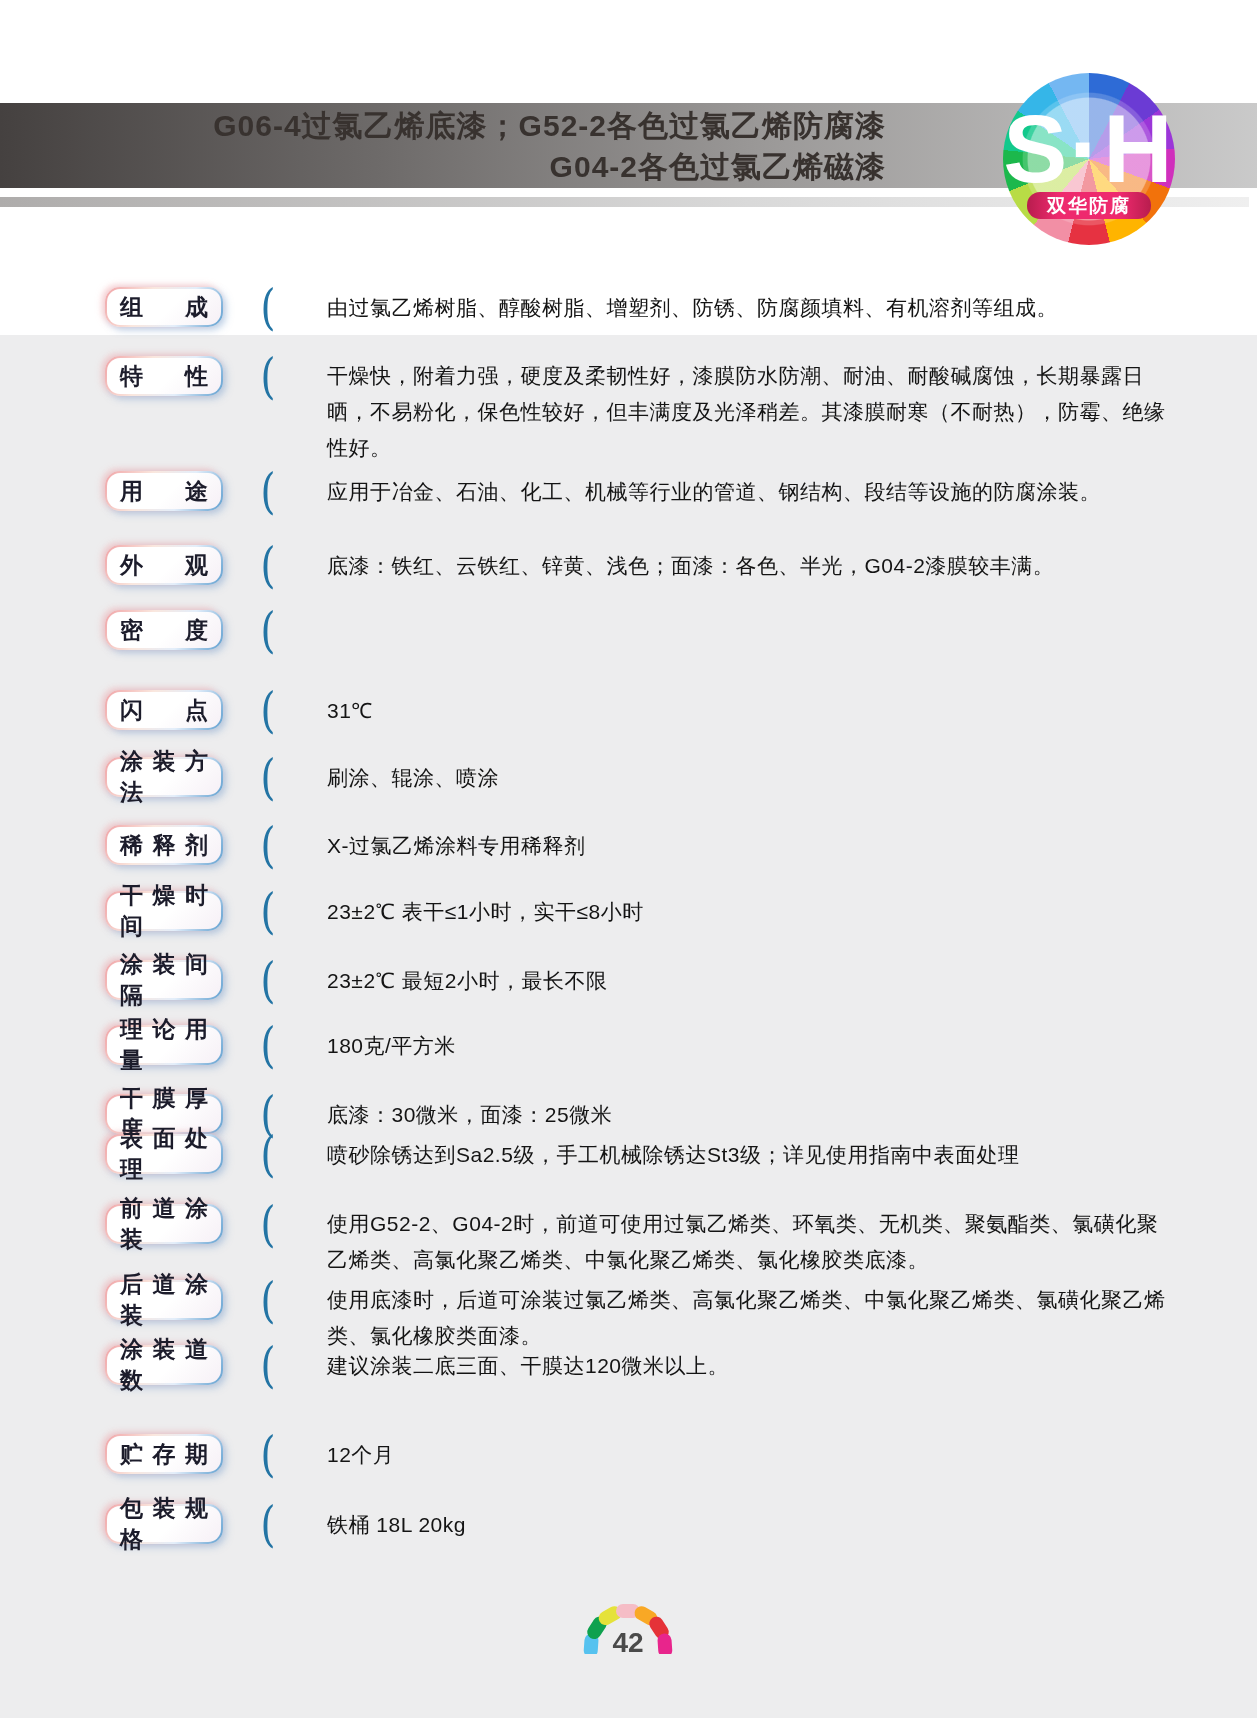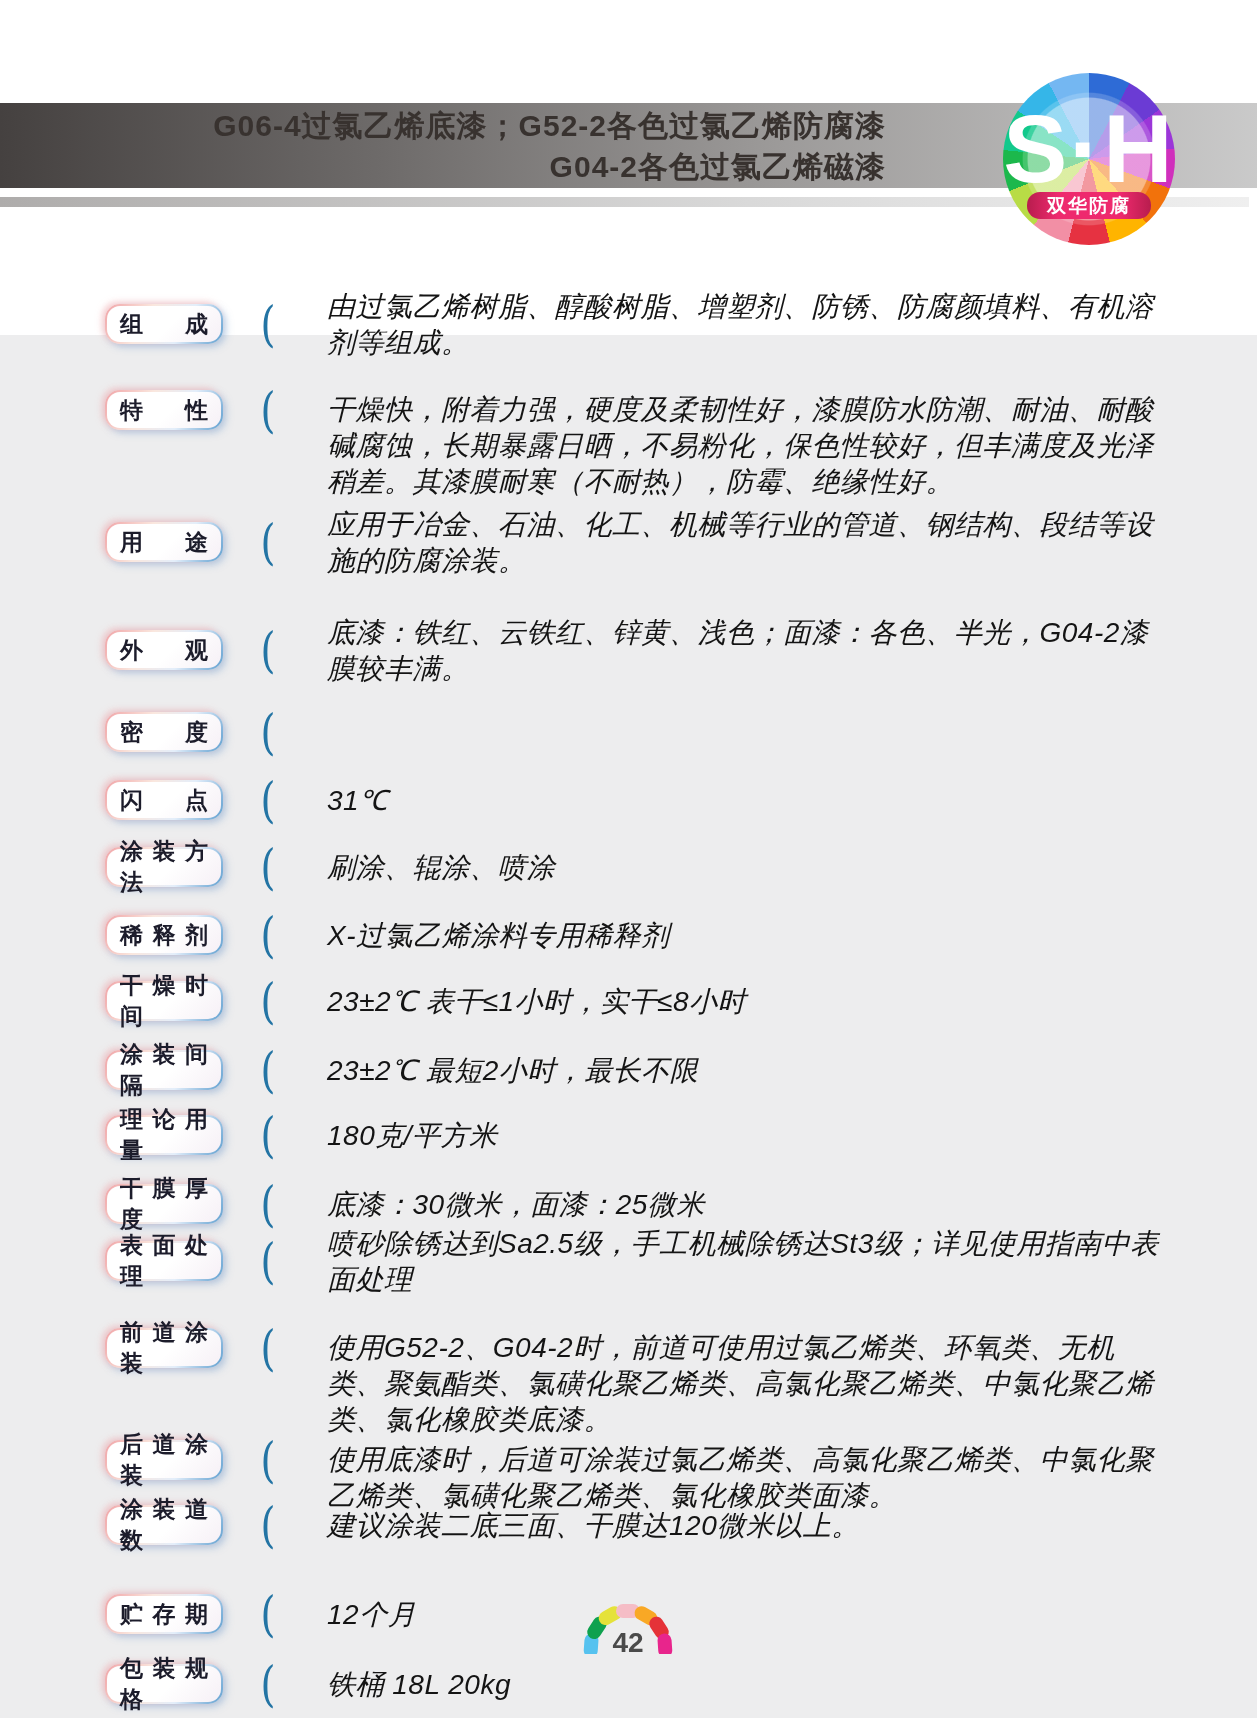--- a/index.html
+++ b/index.html
@@ -41,22 +41,22 @@
      background:
        linear-gradient(135deg,#ffffff 55%,#f6f0f6) padding-box,
        linear-gradient(120deg,#f0a3a6 0%,#fae7de 35%,#e4eefa 65%,#5d9ecf 100%) border-box;
      box-shadow:-3px -2px 6px rgba(243,168,172,.55), 3px 3px 7px rgba(125,165,210,.5);
      display:flex;align-items:center;}
   .pill-text{display:block;width:100%;padding:0 13px;font-size:23px;font-weight:bold;color:#1c1c2b;
      text-align:justify;text-align-last:justify;letter-spacing:0;}
   .paren{flex:0 0 30px;text-align:center;font-family:"DejaVu Serif",serif;
      font-size:48px;line-height:40px;color:#2374a4;transform:scaleX(.8);}
   .row.two .paren{align-self:flex-start;}
-  .content{flex:1;max-width:905px;margin-left:14px;font-size:28px;font-weight:500;color:#141414;
-     line-height:36px;letter-spacing:.5px;font-style:italic;}
+  .content{flex:1;max-width:905px;margin-left:14px;font-size:21px;font-weight:500;color:#141414;
+     line-height:36px;letter-spacing:.5px;}
   .row .content{padding-top:2px;}
 
   
   .footer-mark{position:absolute;left:582px;top:1602px;width:92px;height:52px;}
 </style>
 </head>
 <body>
 
 <div class="page">
   <div class="page-bg"></div>
@@ -99,21 +99,21 @@
     </div>
 
     <div class="row" style="margin-bottom:25px">
       <div class="pill">
           <span class="pill-text">外 观</span>
         </div>
       <span class="paren">(</span>
       <div class="content">底漆：铁红、云铁红、锌黄、浅色；面漆：各色、半光，G04-2漆膜较丰满。</div>
     </div>
 
-    <div class="row" style="margin-bottom:28px">
+    <div class="row" style="margin-bottom:40px">
       <div class="pill">
           <span class="pill-text">密 度</span>
         </div>
       <span class="paren">(</span>
     </div>
 
     <div class="row" style="margin-bottom:27px">
       <div class="pill">
           <span class="pill-text">闪 点</span>
         </div>

